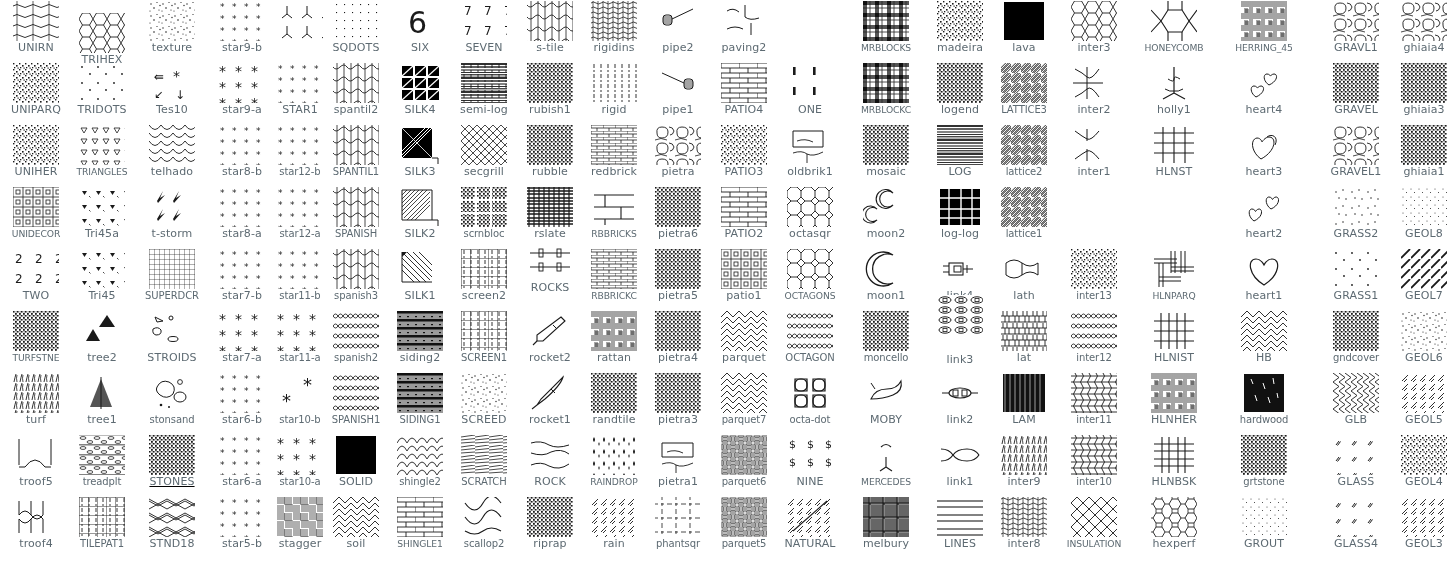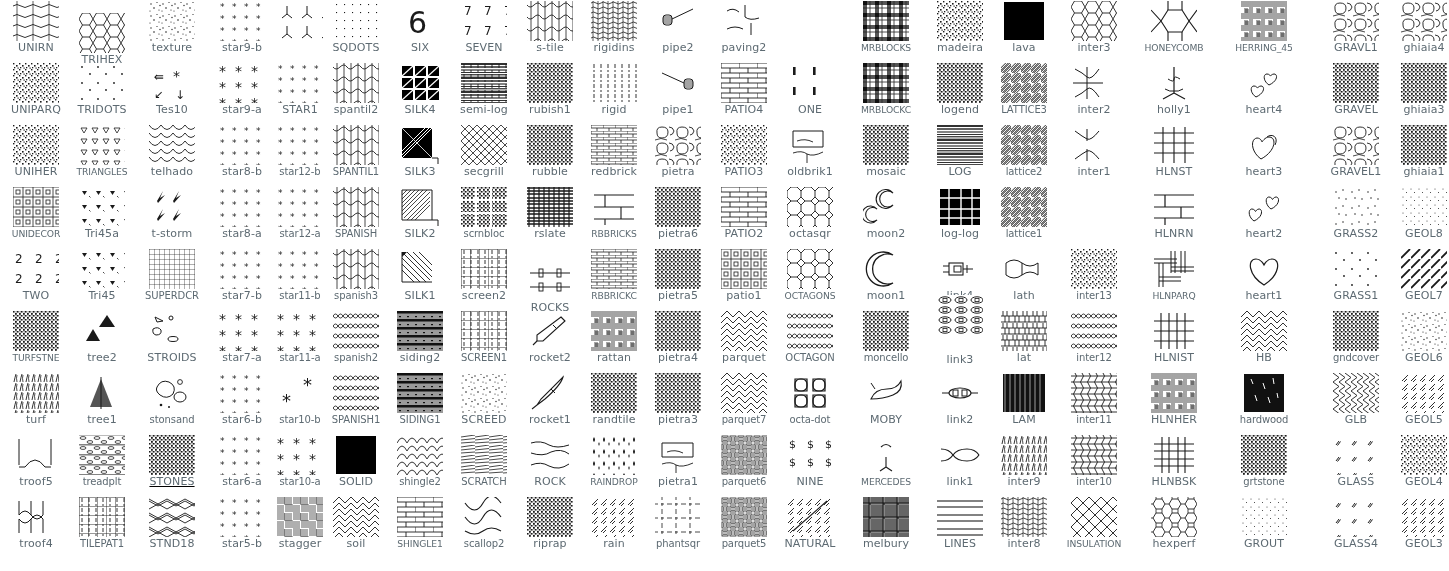--- a/index.html
+++ b/index.html
@@ -1098,30 +1098,20 @@
     </div>
   <div class="pattern-cell" style="left:993px;top:186px;">
       <div class="swatch">
         <svg width="46" height="40">
           <rect width="46" height="40" fill="#fff"></rect>
           <rect width="46" height="40" fill="url(#p-lattice)"></rect>
         </svg>
       </div>
       <div class="pattern-label small">lattice1</div>
     </div>
-  <div class="pattern-cell" style="left:1143px;top:186px;">
-      <div class="swatch">
-        <svg width="46" height="40">
-          <rect width="46" height="40" fill="#fff"></rect>
-          <path d="M3 8 H43 M3 20 H43 M3 31 H43" stroke="#1a1a1a" stroke-width="1.2"></path>
-          <path d="M14 8 V20 M30 20 V31 M14 31 V38" stroke="#1a1a1a" stroke-width="1.2"></path>
-        </svg>
-      </div>
-      <div class="pattern-label">HLNRN</div>
-    </div>
   <div class="pattern-cell" style="left:1233px;top:186px;">
       <div class="swatch">
         <svg width="46" height="40">
           <rect width="46" height="40" fill="#fff"></rect>
           <path d="M30 22 C24 18 24 10 28 10 C30.5 10 31.5 12.5 31.5 12.5 C31.5 12.5 33 10 35 10 C39 10 39 18 30 22 Z" stroke="#1a1a1a" stroke-width="1" fill="none"></path>
           <path d="M13 34 C7 30 7 22 11 22 C13.5 22 14.5 24.5 14.5 24.5 C14.5 24.5 16 22 18 22 C22 22 22 30 13 34 Z" stroke="#1a1a1a" stroke-width="1" fill="none"></path>
         </svg>
       </div>
       <div class="pattern-label">heart2</div>
     </div>
@@ -1212,21 +1202,21 @@
   <div class="pattern-cell" style="left:453px;top:248px;">
       <div class="swatch">
         <svg width="46" height="40">
           <rect width="46" height="40" fill="#fff"></rect>
           <rect width="46" height="40" fill="url(#p-grid)"></rect>
           <rect width="46" height="40" fill="url(#p-vdash)"></rect>
         </svg>
       </div>
       <div class="pattern-label">screen2</div>
     </div>
-  <div class="pattern-cell" style="left:519px;top:260px;">
+  <div class="pattern-cell" style="left:519px;top:240px;">
       <div class="swatch">
         <svg width="46" height="40">
           <rect width="46" height="40" fill="#fff"></rect>
           <path d="M3 12 H43 M3 26 H43" stroke="#1a1a1a" stroke-width="1.1"></path>
           <rect x="12" y="8" width="4" height="8" stroke="#1a1a1a" stroke-width="0.9" fill="none"></rect>
           <rect x="30" y="8" width="4" height="8" stroke="#1a1a1a" stroke-width="0.9" fill="none"></rect>
           <rect x="12" y="22" width="4" height="8" stroke="#1a1a1a" stroke-width="0.9" fill="none"></rect>
           <rect x="30" y="22" width="4" height="8" stroke="#1a1a1a" stroke-width="0.9" fill="none"></rect>
         </svg>
       </div>

